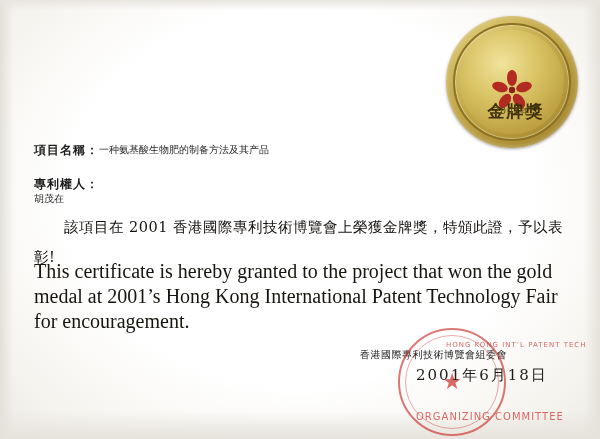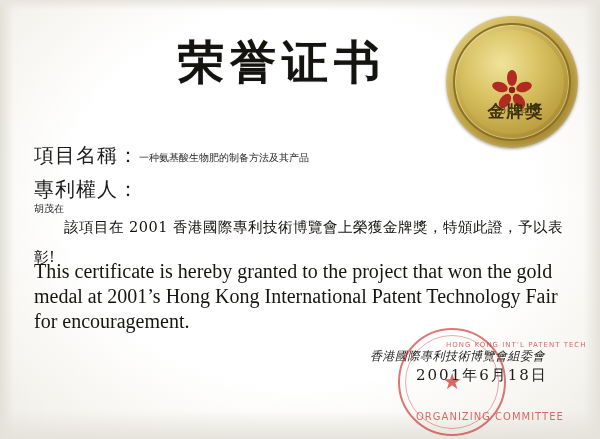--- a/index.html
+++ b/index.html
@@ -117,22 +117,22 @@
 
   
   .field {
     position: absolute;
     display: flex;
     align-items: baseline;
     white-space: nowrap;
   }
   .field-label {
     font-family: "DejaVu Serif", serif;
-    font-size: 20px;
-    font-weight: normal;
+    font-size: 12px;
+    font-weight: bold;
     color: #1b1b1b;
     letter-spacing: 1px;
   }
   .field-value {
     font-family: Liberation Sans, sans-serif;
     font-size: 10px;
     color: #2a2a2a;
     margin-left: 0;
     position: relative;
     top: -1px;
@@ -162,28 +162,27 @@
     width: 534px;
     font-family: Liberation Serif, serif;
     font-size: 20px;
     line-height: 25px;
     color: #17150f;
   }
 
   
   .org-line {
     position: absolute;
-    left: 370px;
+    left: 360px;
     top: 348px;
     font-family: "DejaVu Sans", sans-serif;
-    font-size: 12px;
+    font-size: 10px;
     color: #1c1c1c;
     letter-spacing: 0.5px;
     white-space: nowrap;
-    font-style: italic;
   }
 
   
   .stamp {
     position: absolute;
     left: 398px;
     top: 328px;
     width: 104px;
     height: 104px;
     border-radius: 50%;
@@ -244,21 +243,20 @@
 </head>
 <body>
 
 <div id="page">
   <div id="paper"></div>
   <div class="edge-left"></div>
   <div class="edge-right"></div>
   <div class="edge-top"></div>
   <div class="edge-bottom"></div>
 
-  <div class="title">荣誉证书</div>
 
   <div class="seal">
     <div class="seal-ring"></div>
     <div class="seal-inner">
       <svg class="seal-flower" viewBox="0 0 42 40">
         <g fill="#b12b22">
           <ellipse cx="21" cy="8" rx="5" ry="8" transform="rotate(0 21 8)"></ellipse>
           <ellipse cx="33" cy="17" rx="5" ry="8" transform="rotate(72 33 17)"></ellipse>
           <ellipse cx="28" cy="31" rx="5" ry="8" transform="rotate(144 28 31)"></ellipse>
           <ellipse cx="14" cy="31" rx="5" ry="8" transform="rotate(216 14 31)"></ellipse>

